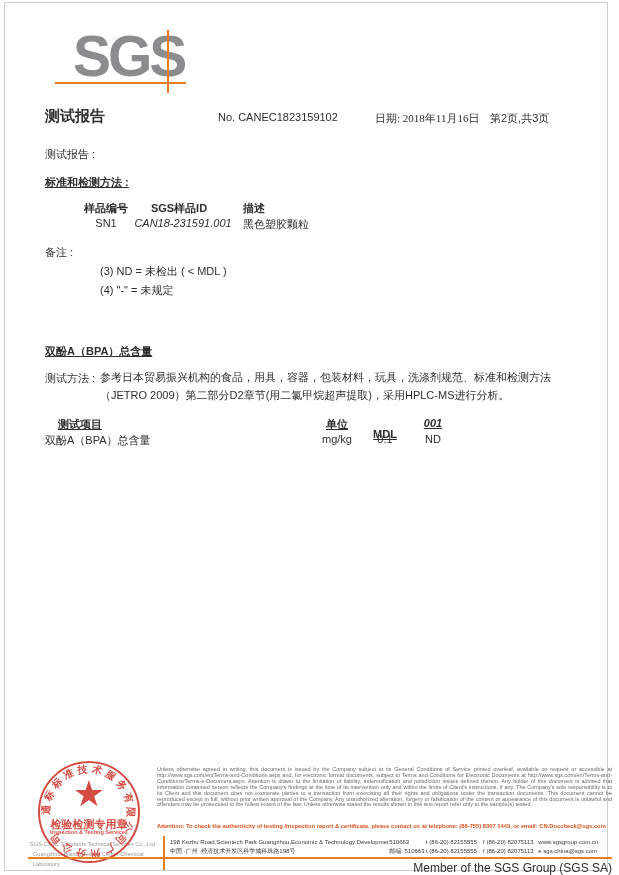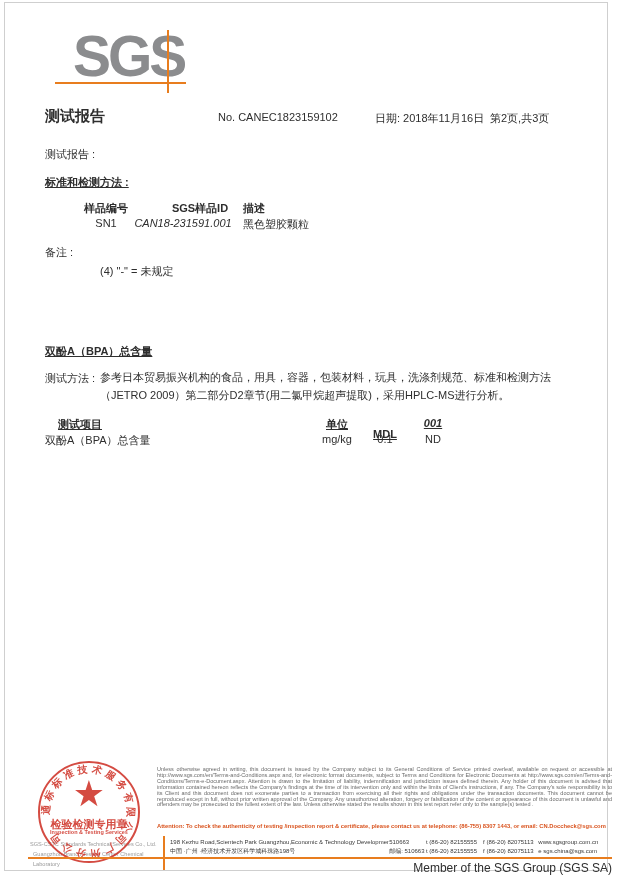--- a/index.html
+++ b/index.html
@@ -44,35 +44,36 @@
 <body>
 
 <div class="page-frame"></div>
 
 <div class="abs logo-text" style="left:73px;top:28px;">SGS</div>
 <div class="abs orange-vline" style="left:167px;top:30px;height:63px;"></div>
 <div class="abs orange-hline" style="left:55px;top:82px;width:131px;"></div>
 
 <div class="abs doc-title" style="left:45px;top:107px;">测试报告</div>
 <div class="abs hdr-txt" style="left:218px;top:111px;">No. CANEC1823159102</div>
-<div class="abs hdr-txt" style="left:375px;top:111px;">日期: 2018年11月16日</div>
+<div class="abs hdr-txt" style="left:375px;top:111px;font-family:Liberation Serif, serif;">日期: 2018年11月16日</div>
 <div class="abs hdr-txt" style="left:490px;top:111px;">第2页,共3页</div>
 
 <div class="abs body-txt" style="left:45px;top:147px;">测试报告 :</div>
 
 <div class="abs body-txt bold ul" style="left:45px;top:175px;">标准和检测方法 :</div>
 <div class="abs body-txt bold center" style="left:60px;top:201px;width:92px;">样品编号</div>
-<div class="abs body-txt bold center" style="left:150px;top:201px;width:100px;">SGS样品ID</div>
+<div class="abs body-txt bold center" style="left:129px;top:201px;width:100px;">SGS样品ID</div>
 <div class="abs body-txt bold" style="left:243px;top:201px;">描述</div>
 <div class="abs body-txt center" style="left:60px;top:217px;width:92px;">SN1</div>
 <div class="abs body-txt center" style="left:133px;top:217px;width:100px;font-style:italic;">CAN18-231591.001</div>
 <div class="abs body-txt" style="left:243px;top:217px;">黑色塑胶颗粒</div>
 
 <div class="abs body-txt" style="left:45px;top:245px;">备注 :</div>
 <div class="abs body-txt notes-block" style="left:100px;top:262px;">
+  <div>(3) ND = 未检出 ( &lt; MDL )</div>
   <div>(4) "-" = 未规定</div>
 </div>
 
 <div class="abs body-txt bold ul" style="left:45px;top:344px;">双酚A（BPA）总含量</div>
 <div class="abs body-txt" style="left:45px;top:371px;">测试方法 :</div>
 <div class="abs body-txt method-text" style="left:100px;top:369px;">参考日本贸易振兴机构的食品，用具，容器，包装材料，玩具，洗涤剂规范、标准和检测方法（JETRO 2009）第二部分D2章节(用二氯甲烷超声提取)，采用HPLC-MS进行分析。</div>
 
 <div class="abs body-txt bold ul" style="left:58px;top:417px;">测试项目</div>
 <div class="abs body-txt bold ul center" style="left:315px;top:417px;width:44px;">单位</div>
 <div class="abs body-txt bold ul center" style="left:363px;top:428px;width:44px;">MDL</div>

